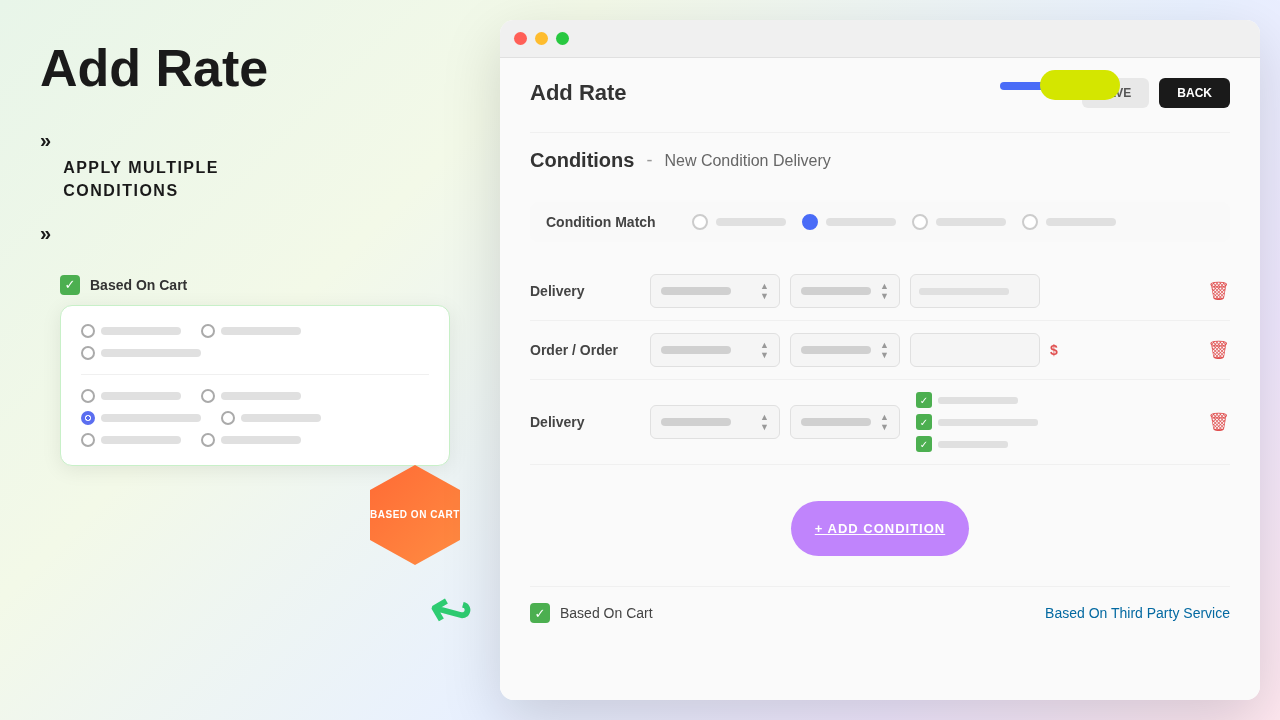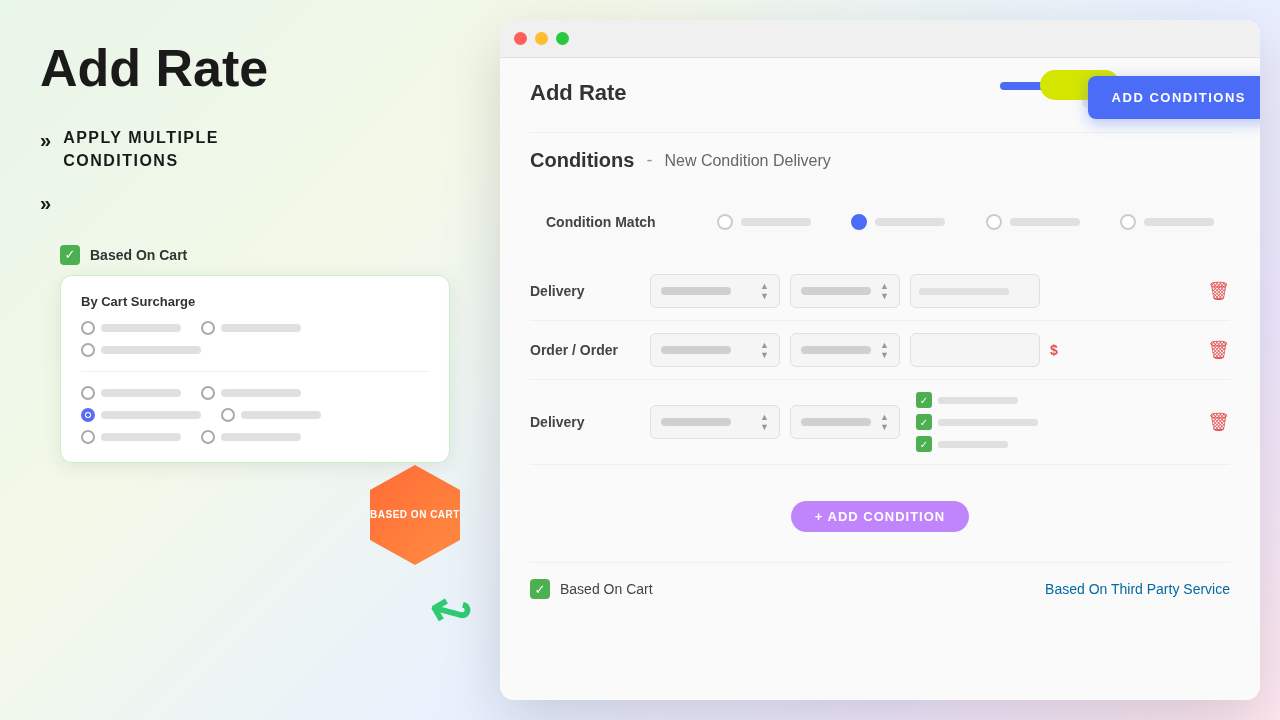--- a/index.html
+++ b/index.html
@@ -46,20 +46,21 @@
       flex-shrink: 0;
       margin-top: 2px;
     }
     .bullet-text {
       font-size: 16px;
       font-weight: 800;
       color: #1a1a1a;
       letter-spacing: 1.5px;
       text-transform: uppercase;
       line-height: 1.4;
+      margin-top: 30px;
     }
 
     .based-on-cart-check {
       display: flex;
       align-items: center;
       gap: 10px;
       margin-bottom: 10px;
     }
     .green-checkbox {
       width: 20px; height: 20px;
@@ -427,25 +428,26 @@
     .add-condition-btn {
       display: flex;
       align-items: center;
       gap: 8px;
       background: #c084fc;
       color: white;
       font-size: 13px;
       font-weight: 700;
       letter-spacing: 1px;
       text-transform: uppercase;
-      padding: 8px 24px;
+      padding: 20px 24px;
       border-radius: 30px;
       border: none;
       cursor: pointer;
       margin: 20px auto;
+      text-decoration: underline;
     }
 
     
     .bottom-row {
       display: flex;
       align-items: center;
       justify-content: space-between;
       padding: 16px 0;
       border-top: 1px solid #f0f0f0;
       margin-top: 10px;
@@ -480,21 +482,20 @@
       <span class="chevron-icon">»</span>
     </li>
   </ul>
 
   <div class="based-on-cart-check" style="margin-top: 20px; margin-left: 20px;">
     <div class="green-checkbox">✓</div>
     <span class="based-on-cart-label">Based On Cart</span>
   </div>
 
   <div class="white-card" style="margin-left: 20px; margin-top: 6px;">
-    <div class="card-section-title">By Cart Surcharge</div>
     <div class="radio-rows">
       <div class="radio-row">
         <div class="radio-item">
           <div class="radio-circle"></div>
           <div class="radio-bar"></div>
         </div>
         <div class="radio-item">
           <div class="radio-circle"></div>
           <div class="radio-bar"></div>
         </div>
@@ -556,41 +557,40 @@
 
 <div class="browser-window">
   <div class="browser-titlebar">
     <div class="traffic-light tl-red"></div>
     <div class="traffic-light tl-yellow"></div>
     <div class="traffic-light tl-green"></div>
   </div>
 
   <div class="blue-bar-deco"></div>
   <div class="yellow-pill"></div>
-  <button class="add-conditions-btn">ADD CONDITIONS</button>
 
   <div class="browser-content">
 
     <div class="top-bar">
       <span class="page-title-text">Add Rate</span>
       <div class="top-bar-actions">
         <button class="save-btn">SAVE</button>
         <button class="back-btn">BACK</button>
       </div>
     </div>
 
     <div class="section-divider"></div>
 
     <div class="conditions-header" style="margin-top:16px;">
       <span class="conditions-title">Conditions</span>
       <span class="conditions-separator">-</span>
       <span class="scenario-label">New Condition Delivery</span>
     </div>
 
-    <div class="condition-match-row" style="background:#f9f9f9; border-radius:8px; padding:12px 16px;justify-content:space-between;">
+    <div class="condition-match-row" style="background:#f9f9f9; border-radius:8px; padding:12px 16px;">
       <span class="condition-match-label">Condition Match</span>
       <div class="radio-option">
         <div class="radio-opt-circle"></div>
         <div class="radio-opt-bar"></div>
       </div>
       <div class="radio-option">
         <div class="radio-opt-circle active"></div>
         <div class="radio-opt-bar"></div>
       </div>
       <div class="radio-option">

